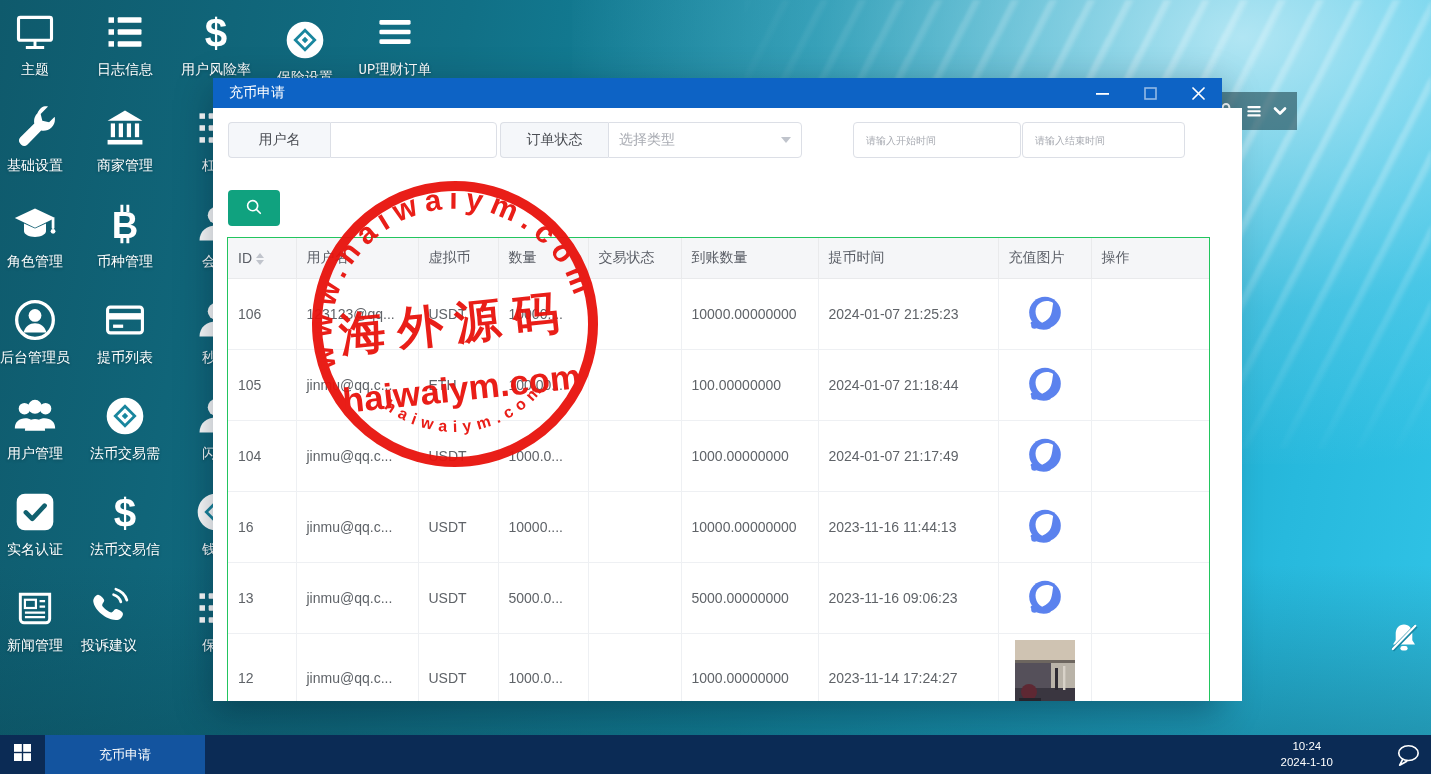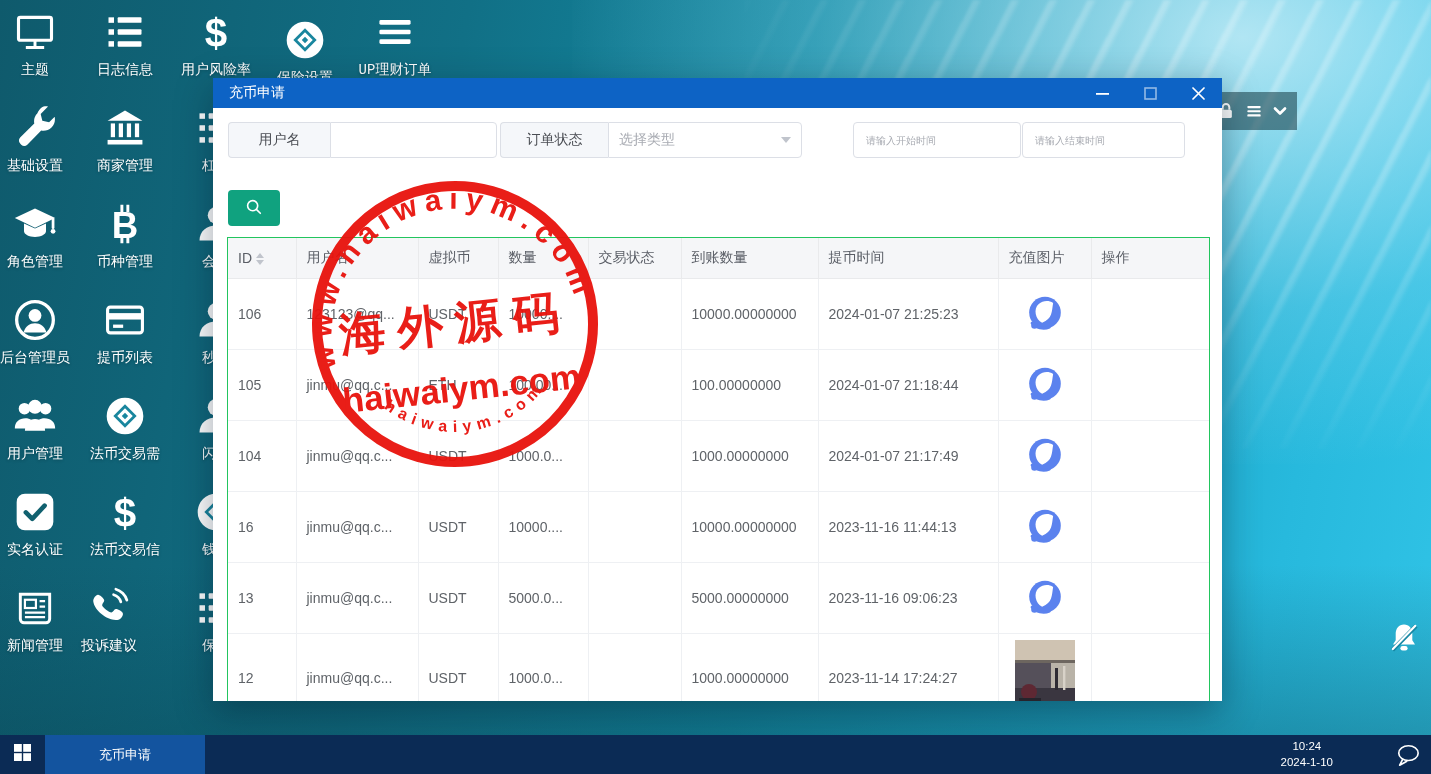--- a/index.html
+++ b/index.html
@@ -37,21 +37,21 @@
   
   .window{position:absolute;left:213px;top:78px;width:1009px;height:623px;z-index:5;
     box-shadow:0 10px 34px rgba(0,20,40,.38);background:#fff;}
   .titlebar{height:30px;background:var(--titlebar,#0d63c5);display:flex;align-items:center;color:#fff;}
   .titlebar .wtitle{font-size:14px;padding-left:16px;flex:0 0 auto;}
   .titlebar .wspacer{flex:1;}
   .wctl{width:48px;height:30px;display:flex;align-items:center;justify-content:center;cursor:pointer;}
   .wctl svg{width:13px;height:13px;}
   .wctl.max{opacity:.55;}
 
-  .wbody{position:relative;width:100%;height:593px;background:#fff;overflow:hidden;}
+  .wbody{position:relative;width:100%;height:593px;background:#fff;overflow:hidden;padding-left:20px;}
 
   
   .fgroup{position:absolute;display:flex;height:36px;}
   .flabel{background:#f5f7fa;border:1px solid #dcdfe6;border-right:none;color:#4a4d53;
     font-size:14px;display:flex;align-items:center;justify-content:center;border-radius:4px 0 0 4px;box-sizing:border-box;}
   .finput{border:1px solid #dcdfe6;border-radius:0 4px 4px 0;box-sizing:border-box;height:36px;
     font-size:14px;padding:0 10px;color:#333;outline:none;font-family:inherit;}
   .finput::placeholder{color:#a8abb2;}
   .fselect{border:1px solid #dcdfe6;border-radius:0 4px 4px 0;box-sizing:border-box;height:36px;
     display:flex;align-items:center;padding:0 10px;font-size:14px;color:#a8abb2;cursor:pointer;background:#fff;}

